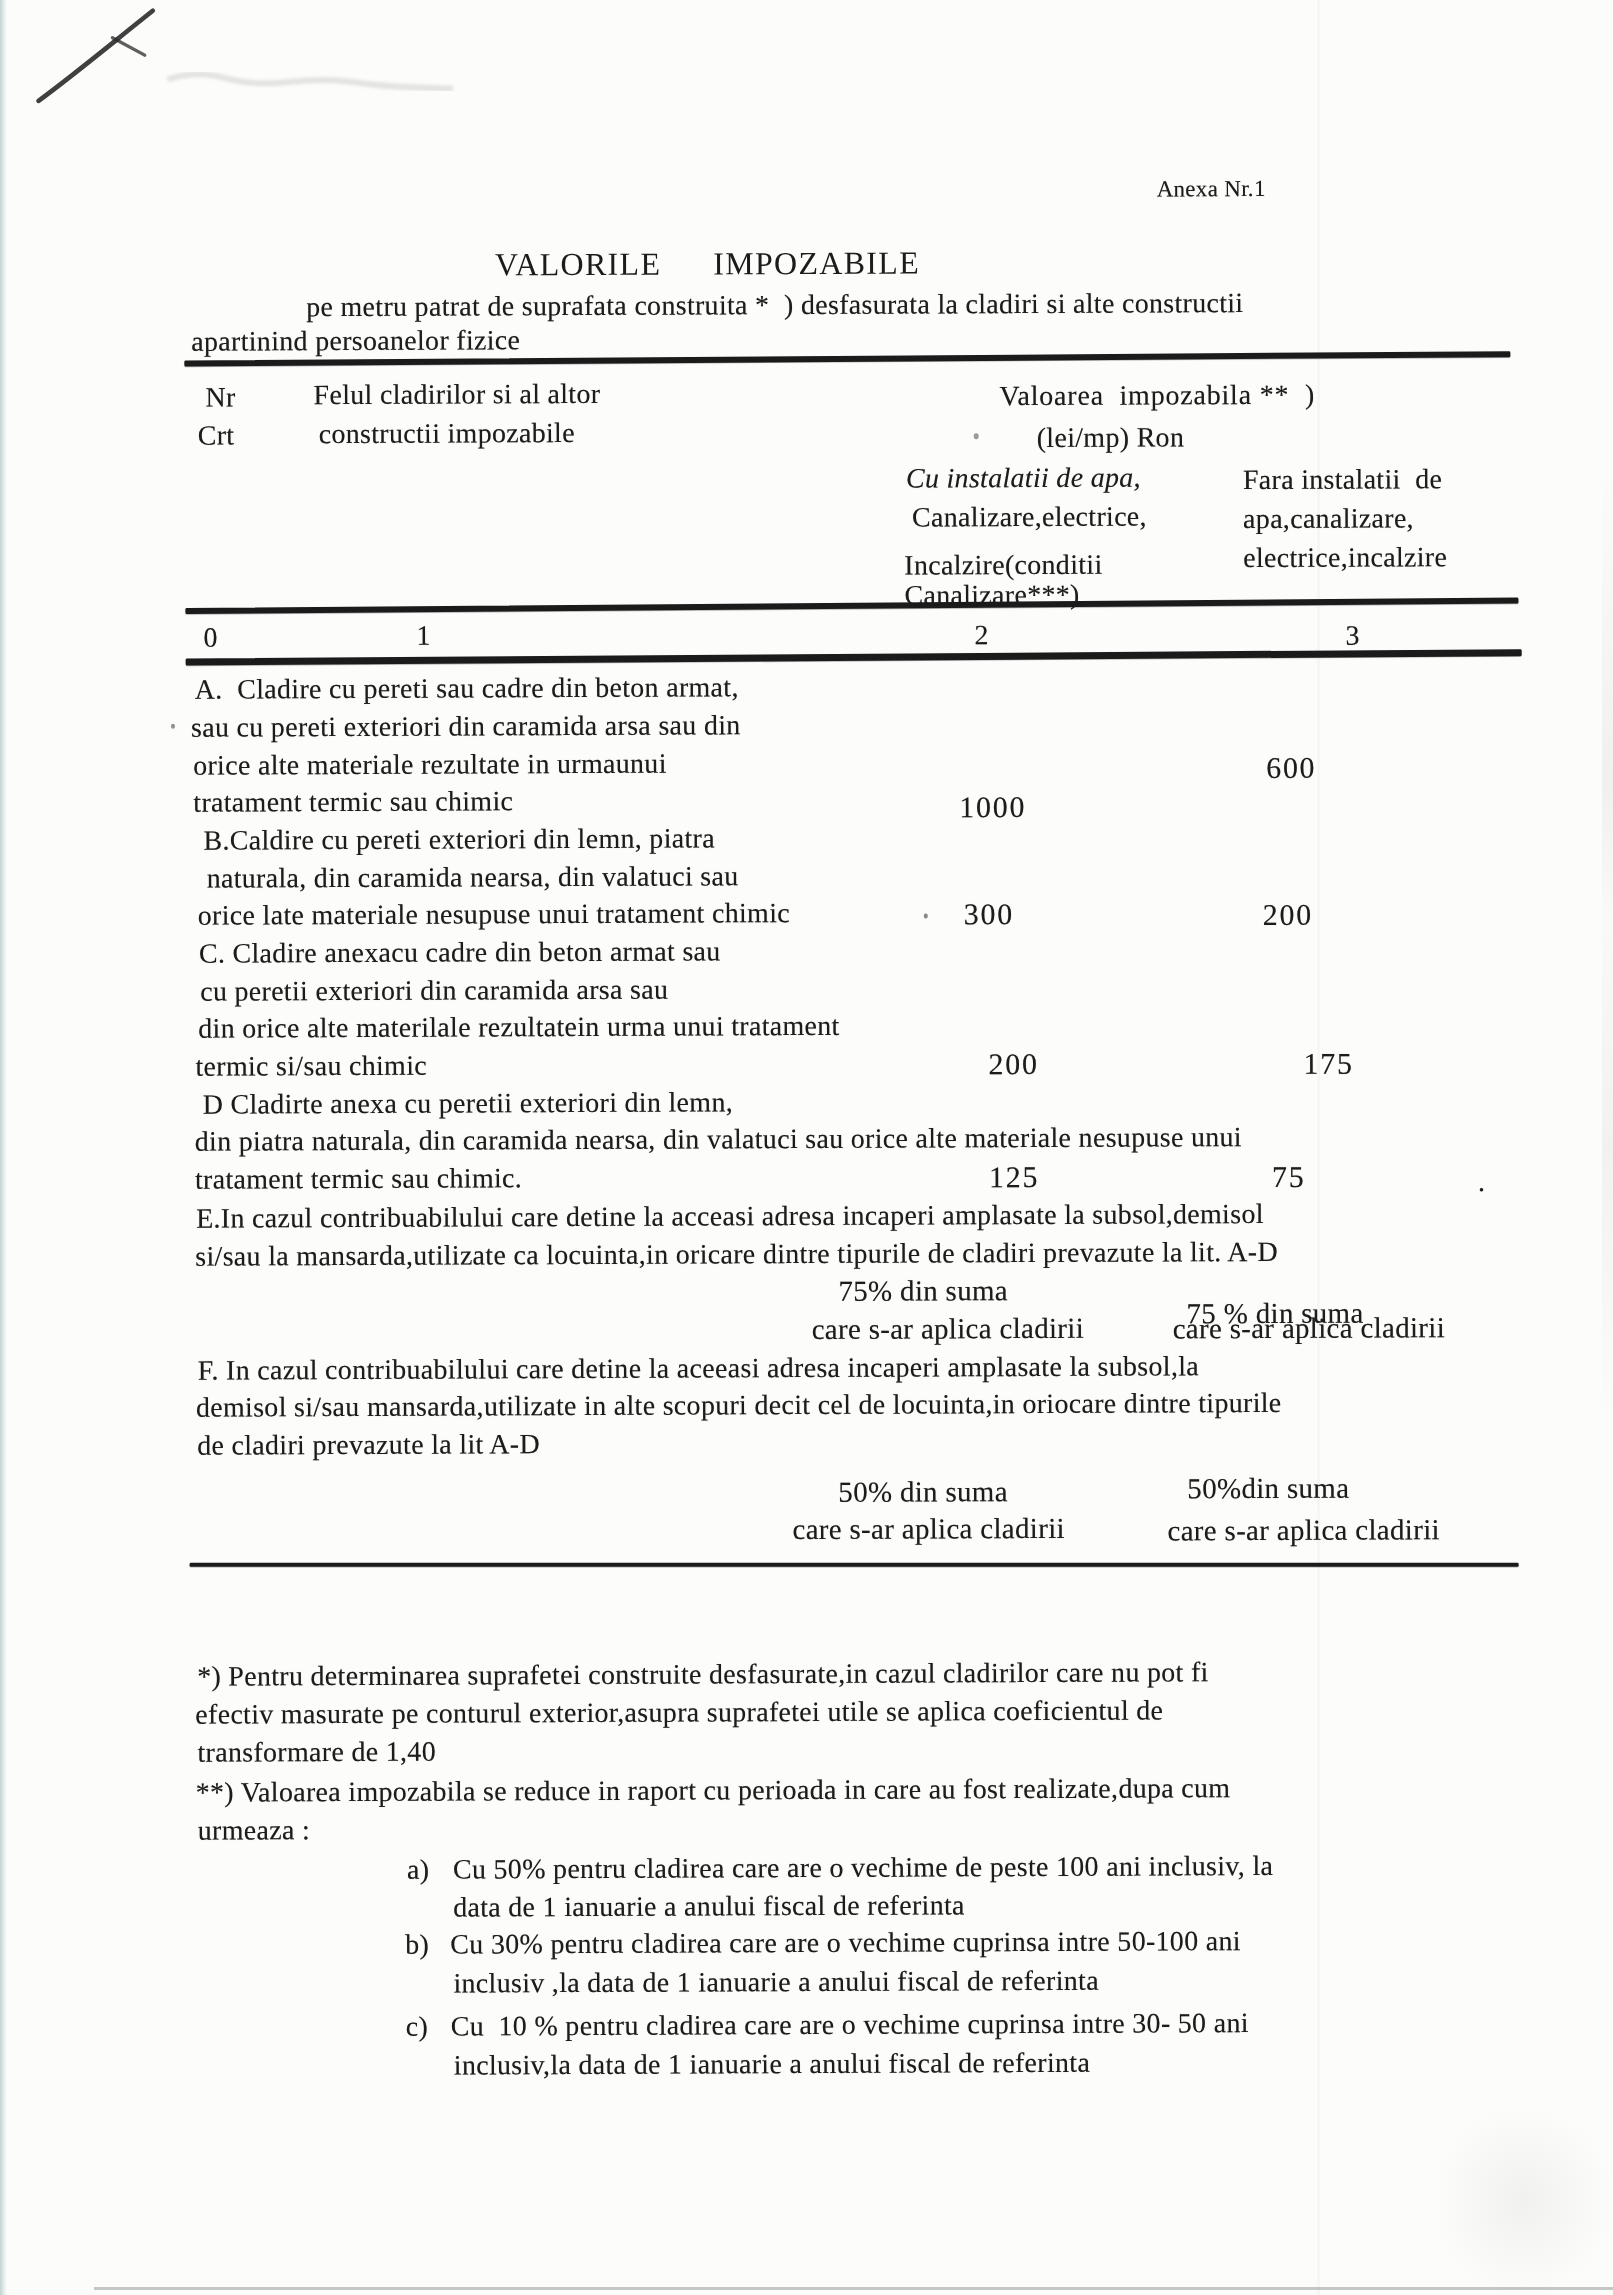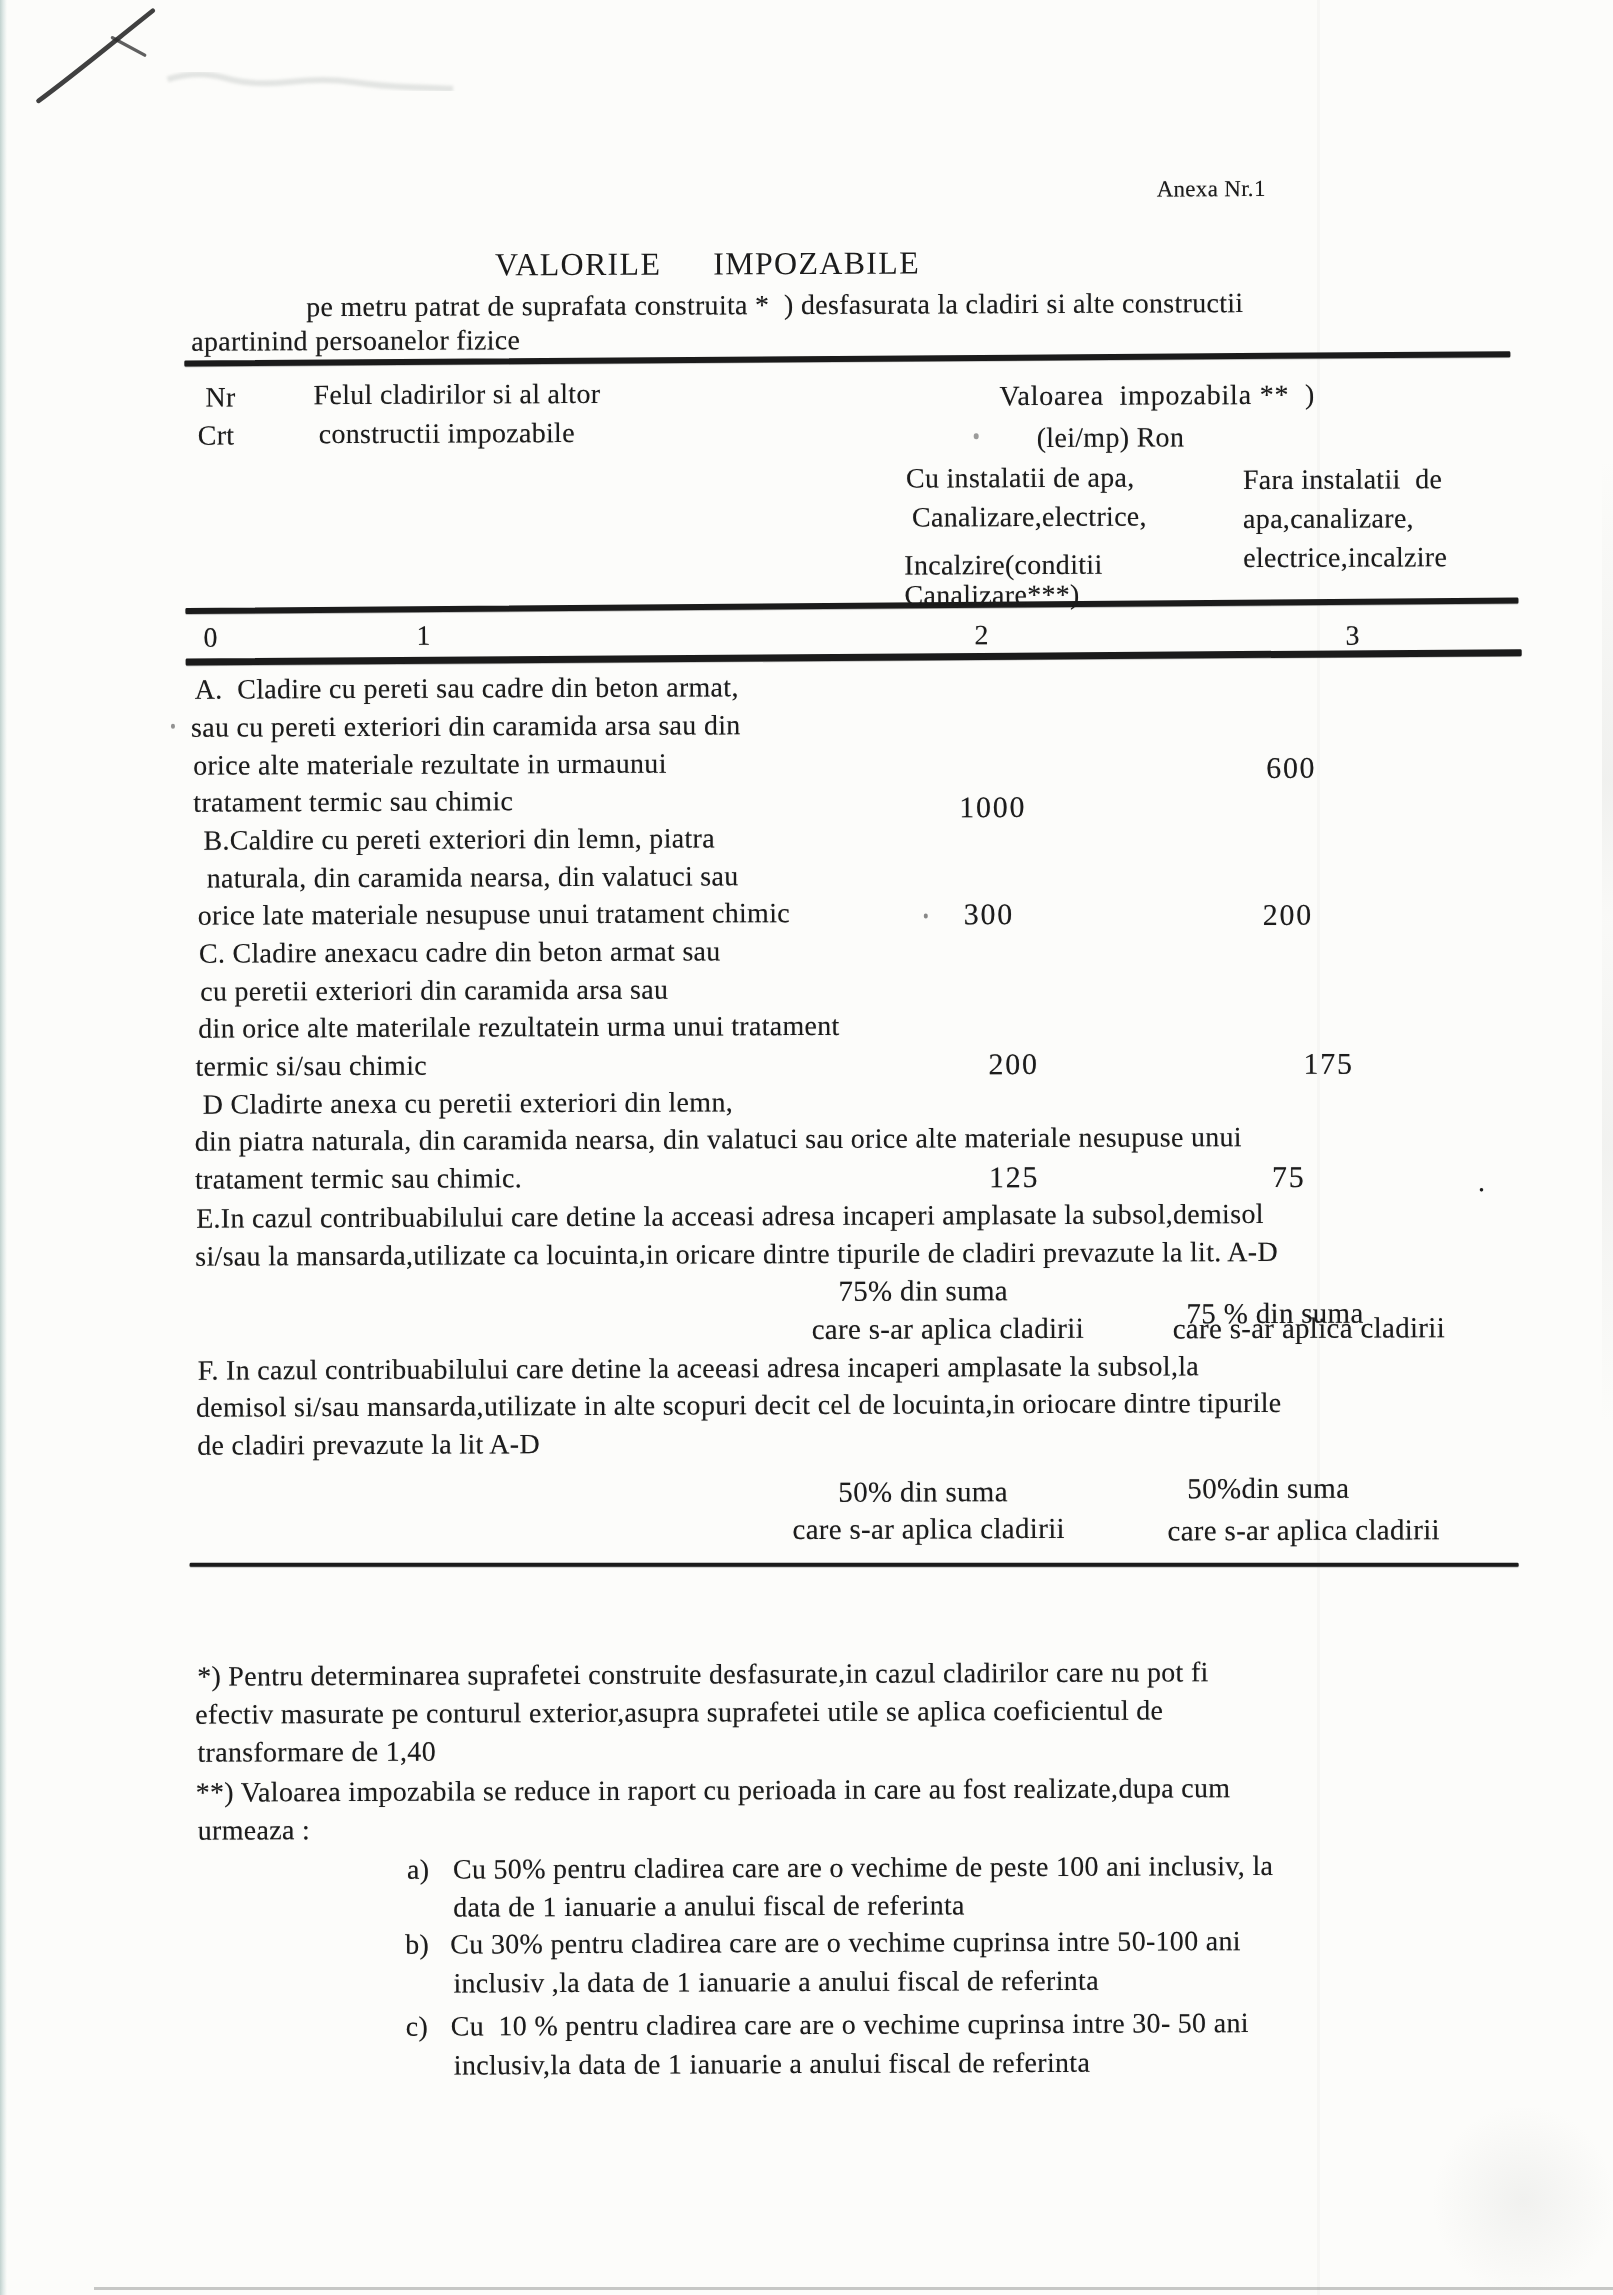--- a/index.html
+++ b/index.html
@@ -77,21 +77,21 @@
     <div class="rule" style="left:187px;top:1563px;width:1329px;height:4px;transform:rotate(0.25deg);"></div>
 
     <div class="t" style="left:208px;top:380px;">Nr</div>
     <div class="t" style="left:316px;top:378px;">Felul cladirilor si al altor</div>
     <div class="t hdr-val" style="left:1002px;top:382px;">Valoarea  impozabila **  )</div>
     <div class="t" style="left:200px;top:418px;">Crt</div>
     <div class="t" style="left:321px;top:417px;">constructii impozabile</div>
     <div class="t" style="left:1039px;top:424px;">(lei/mp) Ron</div>
     <div class="speck" style="left:976px;top:434px;width:4.7px;height:6px;opacity:0.5;"></div>
 
-    <div class="t" style="left:908px;top:464px;">Cu instalatii de apa,</div>
+    <div class="t" style="left:908px;top:464px;font-style:italic;">Cu instalatii de apa,</div>
     <div class="t" style="left:1245px;top:467px;">Fara instalatii  de</div>
     <div class="t" style="left:914px;top:503px;">Canalizare,electrice,</div>
     <div class="t" style="left:1245px;top:506px;"></div>
     <div class="t" style="left:1245px;top:506px;">apa,canalizare,</div>
     <div class="t" style="left:906px;top:542px;margin-top:9px;">Incalzire(conditii</div>
     <div class="t" style="left:1245px;top:545px;">electrice,incalzire</div>
     <div class="t" style="left:906px;top:581px;">Canalizare***)</div>
 
     <div class="t" style="left:205px;top:620px;">0</div>
     <div class="t" style="left:418px;top:619px;">1</div>

